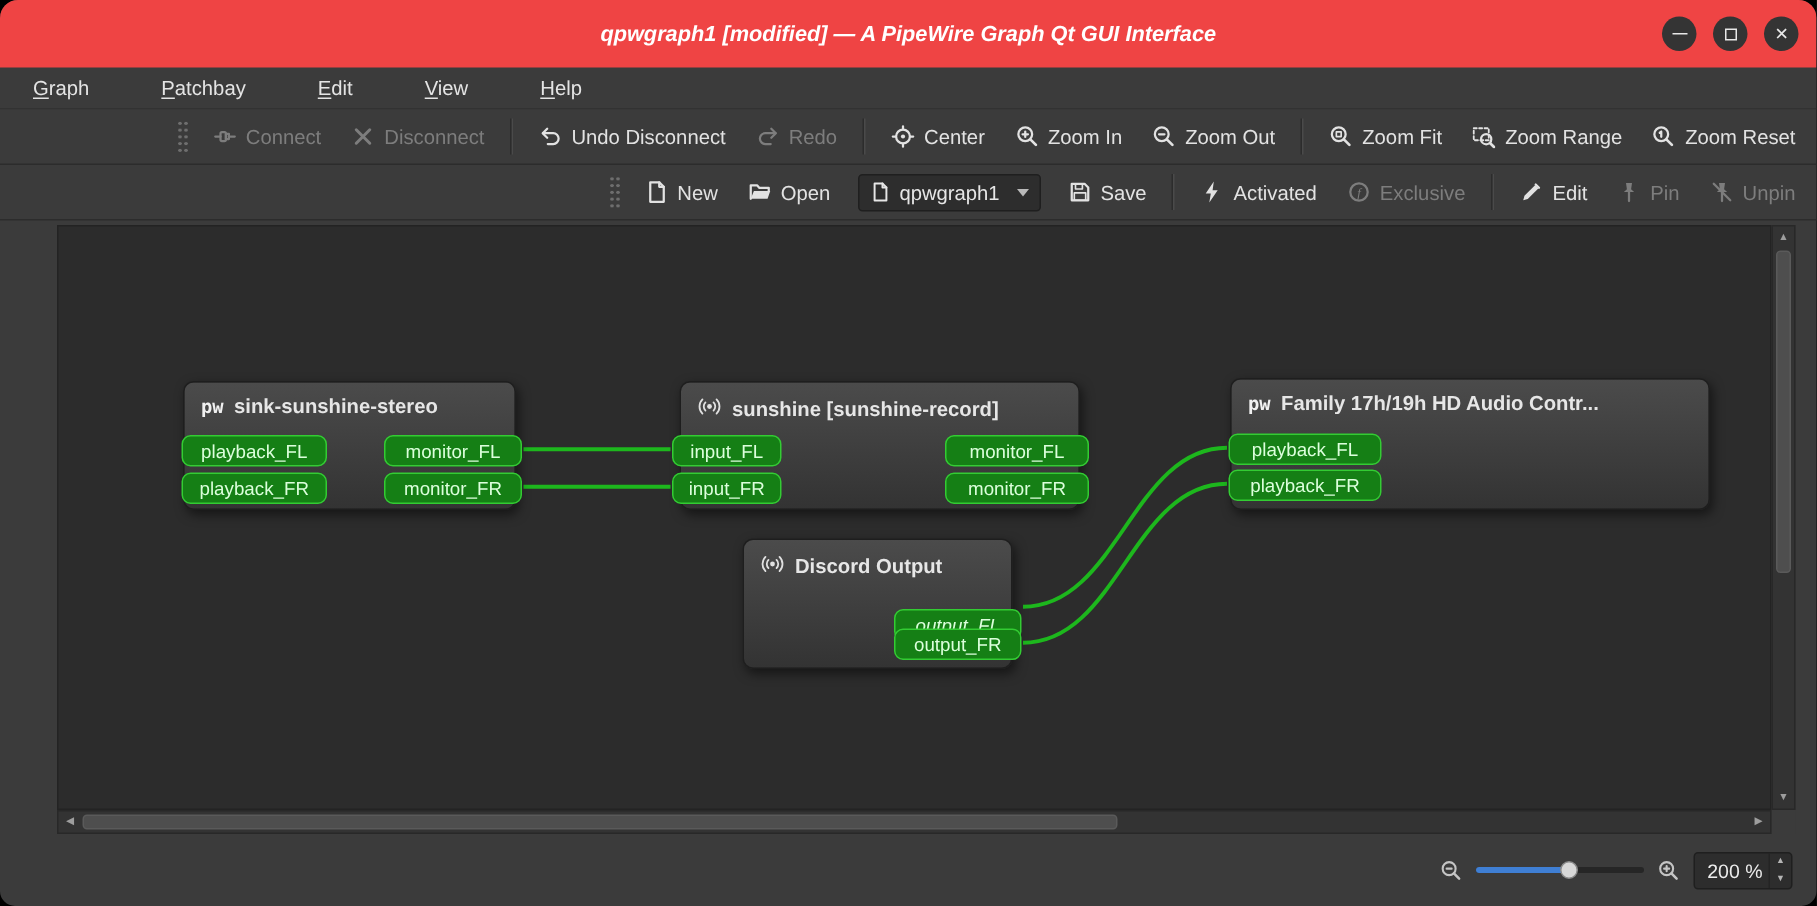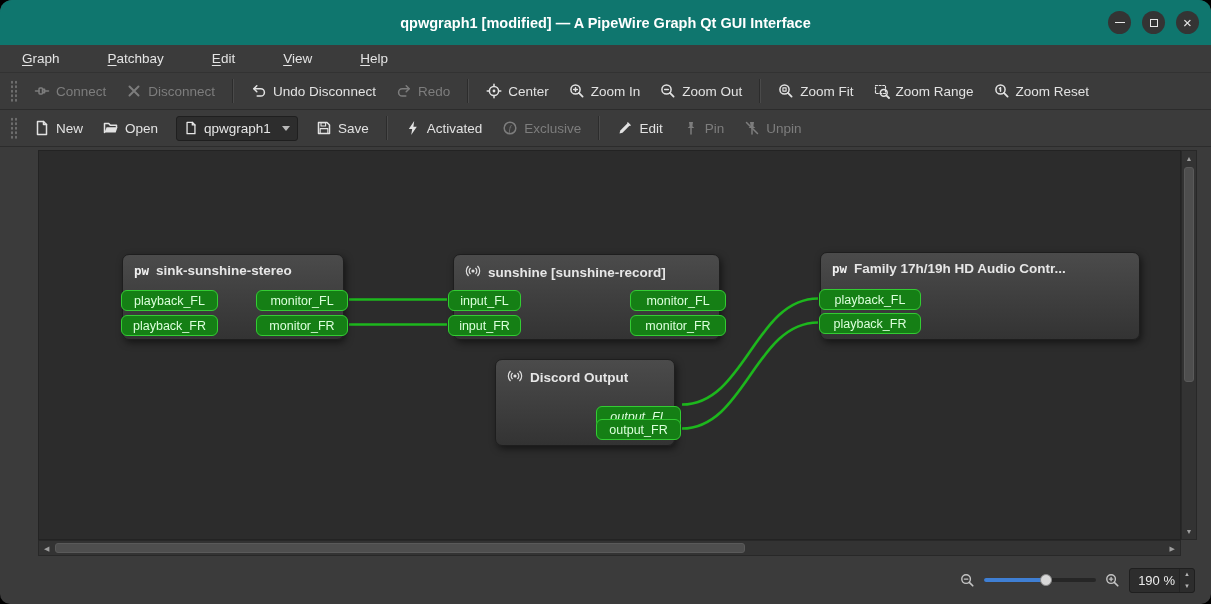--- a/index.html
+++ b/index.html
@@ -2,40 +2,40 @@
 <html><head>
 <meta charset="utf-8">
 <style>
   * { margin:0; padding:0; box-sizing:border-box; }
   html,body { width:1211px; height:604px; background:#000; overflow:hidden;
               font-family:"Liberation Sans", sans-serif; }
   .window { position:absolute; inset:0; background:#3b3b3b; border-radius:12px 12px 10px 10px;
             overflow:hidden; display:flex; flex-direction:column; }
 
   
-  .titlebar { height:45px; flex:none; background:#0f766e; position:relative;
-              display:flex; align-items:center; justify-content:center; }
+  .titlebar { height:45px; flex:none; background:#ef4444; position:relative;
+              display:flex; align-items:center; justify-content:center;font-style:italic; }
   .titlebar .title { color:#ffffff; font-size:14.5px; font-weight:bold; }
   .win-controls { position:absolute; right:12px; top:0; height:100%;
                   display:flex; align-items:center; gap:11px; }
   .winbtn { width:23px; height:23px; border-radius:50%; background:#343434;
             display:flex; align-items:center; justify-content:center; color:#e8e8e8; }
   .winbtn .bar { width:10px; height:1.6px; background:#e8e8e8; }
   .winbtn .sq  { width:8px; height:8px; border:1.4px solid #e8e8e8; }
   .winbtn .x   { font-size:15px; line-height:1; margin-top:-1px; }
 
   
   .menubar { height:28px; flex:none; background:#3b3b3b; border-bottom:1px solid #323232;
              display:flex; align-items:center; padding:0 12px;gap:28px; }
   .menu-item { padding:3px 10px; color:#e4e4e4; font-size:13.5px; border-radius:3px; }
   .menu-item .mn { text-decoration:underline; text-underline-offset:2px; }
 
   
   .toolbar { height:37px; flex:none; background:#3b3b3b; border-bottom:1px solid #2c2c2c;
-             display:flex; align-items:center; padding:0 5px; gap:2px; }
+             display:flex; align-items:center; padding:0 5px; gap:2px;justify-content:flex-end; }
   .handle { width:8px; height:22px; margin:0 5px;
             background-image:radial-gradient(circle,#6e6e6e 1px,transparent 1.3px);
             background-size:4px 4.5px; }
   .tsep { width:2px; height:24px; margin:0 6px;
           border-left:1px solid #2c2c2c; border-right:1px solid #4a4a4a; }
   .tbtn { display:flex; align-items:center; gap:6px; padding:6px 9px;
           color:#e2e2e2; font-size:13.5px; border-radius:3px; white-space:nowrap; }
   .tbtn.disabled { color:#7d7d7d; }
   .icon16 { width:16px; height:16px; display:block; flex:none; }
   .icon14 { width:14px; height:14px; display:block; flex:none; }
@@ -407,21 +407,21 @@
       <div class="knob"></div>
     </div>
     <span>
         <svg class="sb-icon" viewBox="0 0 16 16">
           <circle class="st" cx="6.5" cy="6.5" r="4.6"></circle>
           <path class="st" style="stroke-width:1.8" d="M9.9 9.9 L13.6 13.6"></path>
           <path class="st" d="M6.5 4.7 V8.3 M4.7 6.5 H8.3"></path>
         </svg>
       </span>
     <div class="spinbox">
-      <div class="spin-value">190 %</div>
+      <div class="spin-value">200 %</div>
       <div class="spin-arrows">
         <div class="spin-up">▲</div>
         <div class="spin-down">▼</div>
       </div>
     </div>
   </div>
 
 </div>
 
 </body></html>

